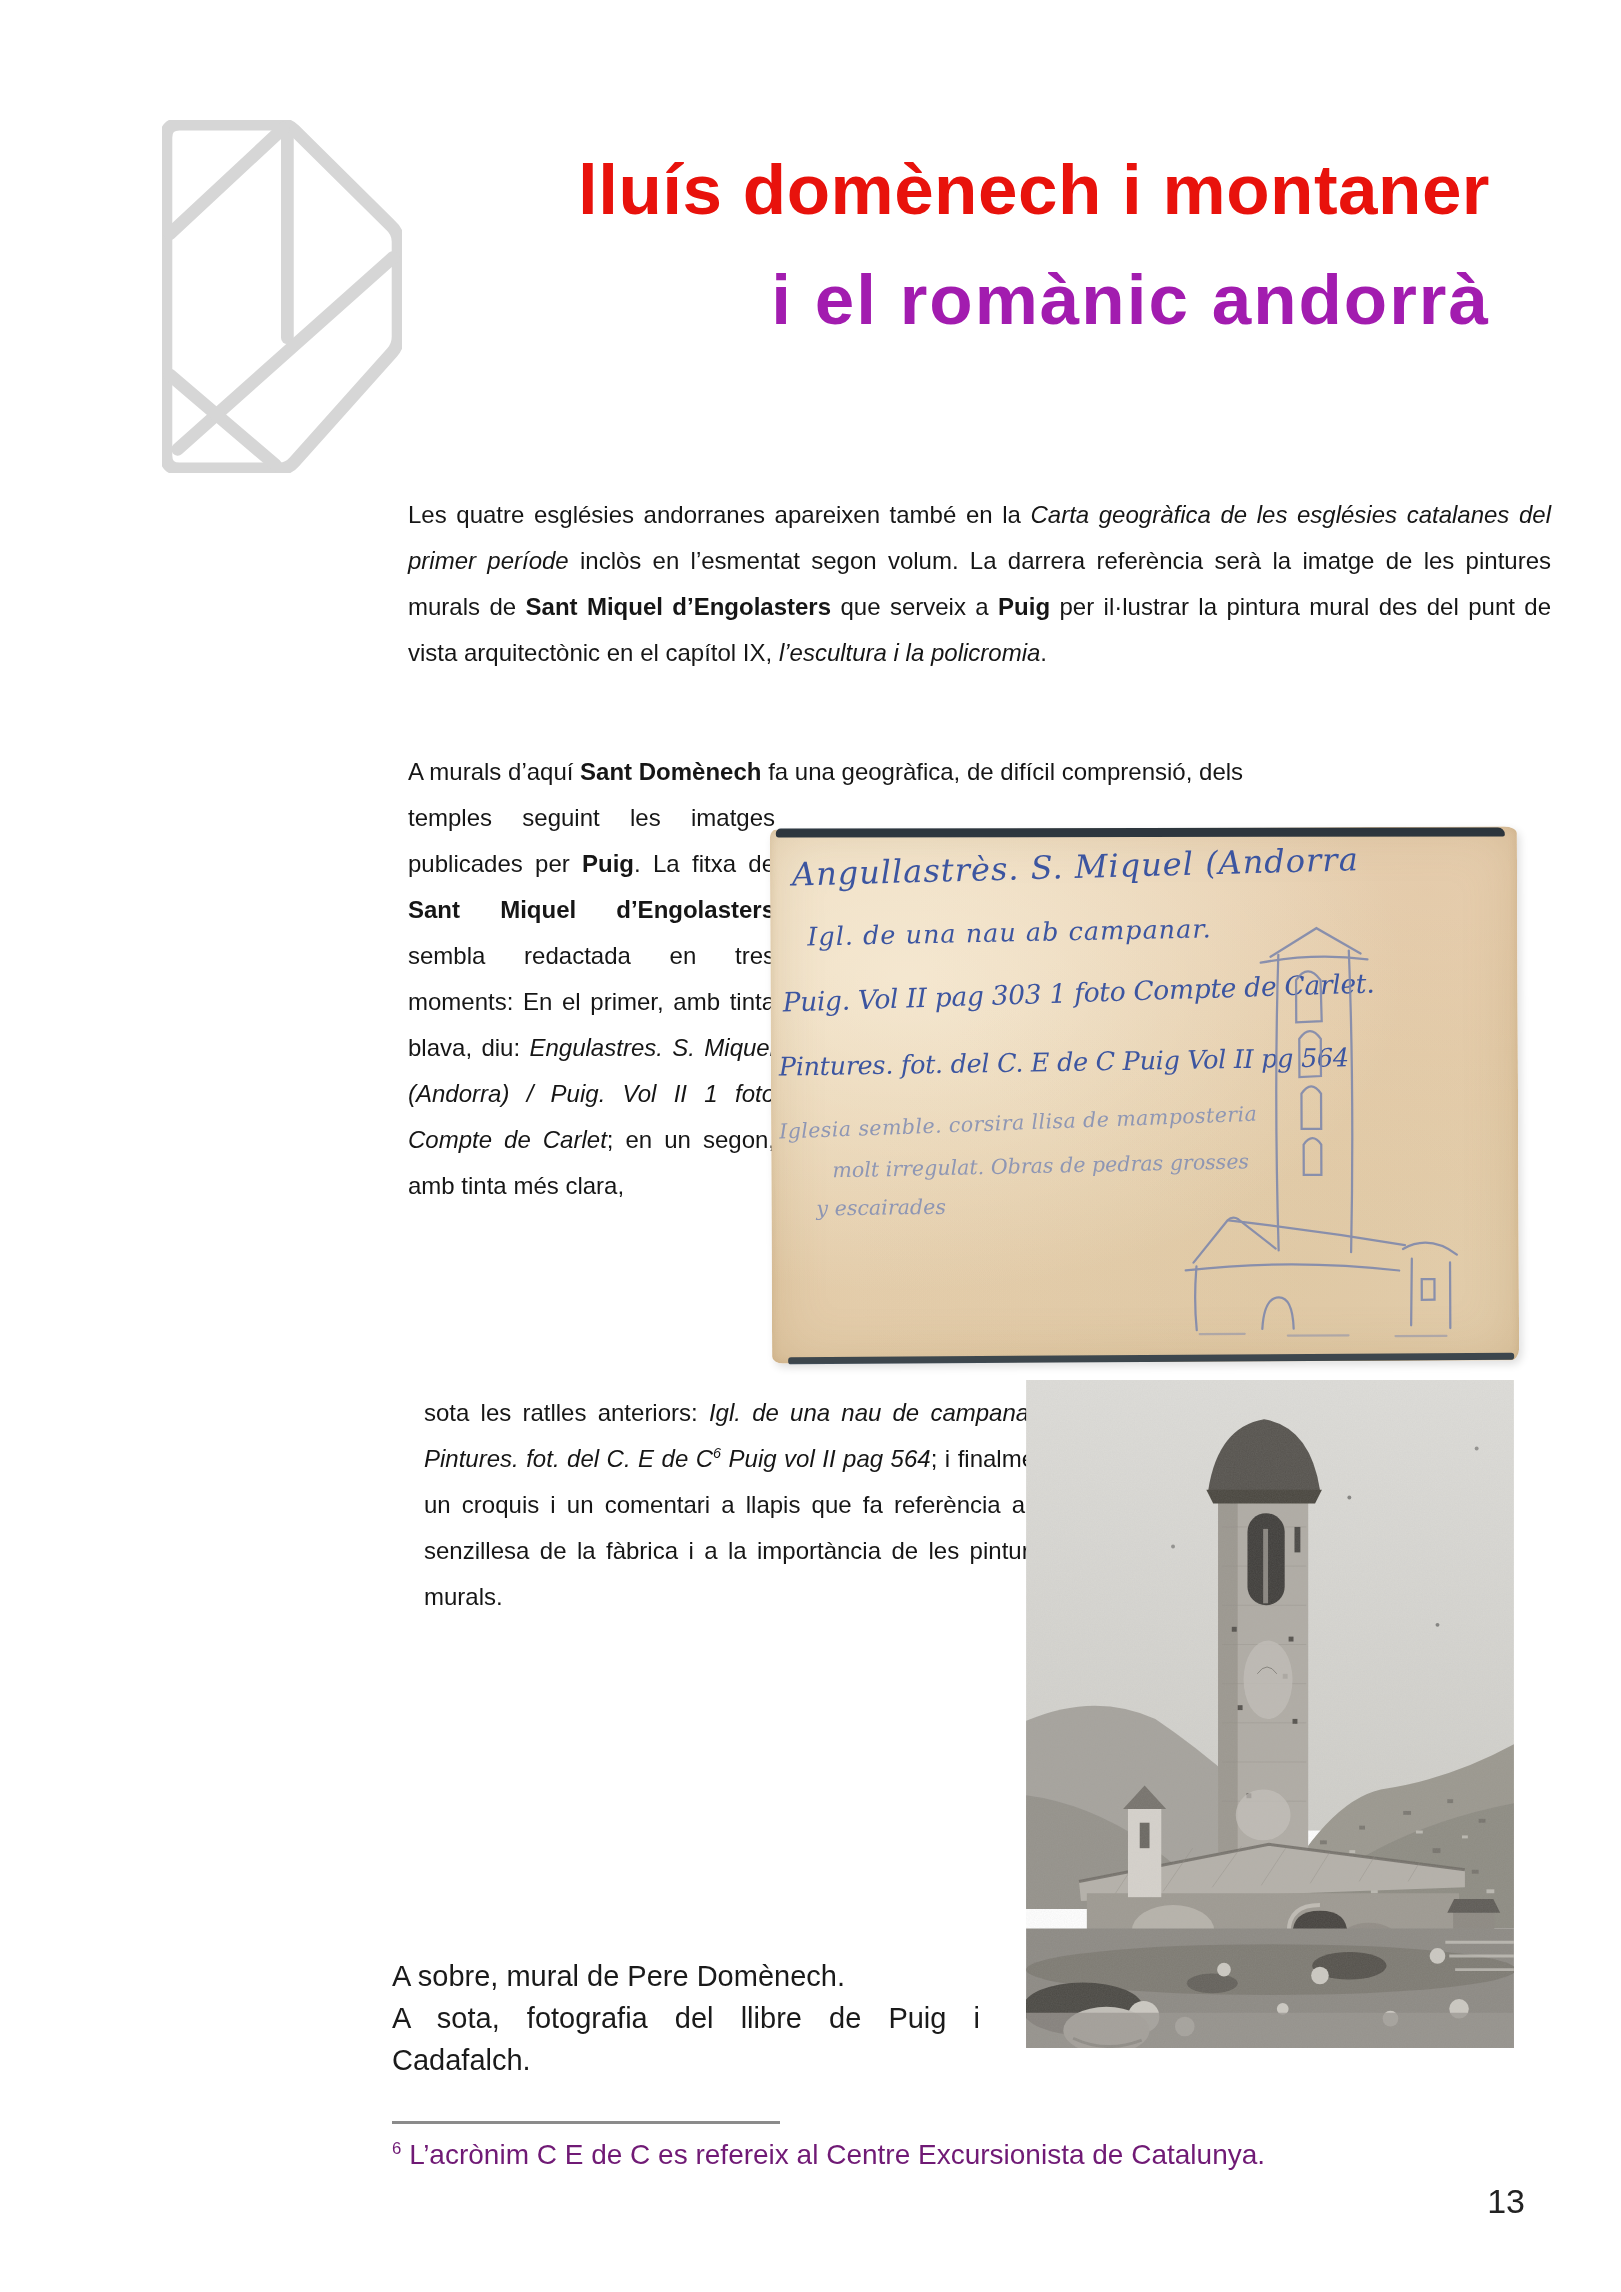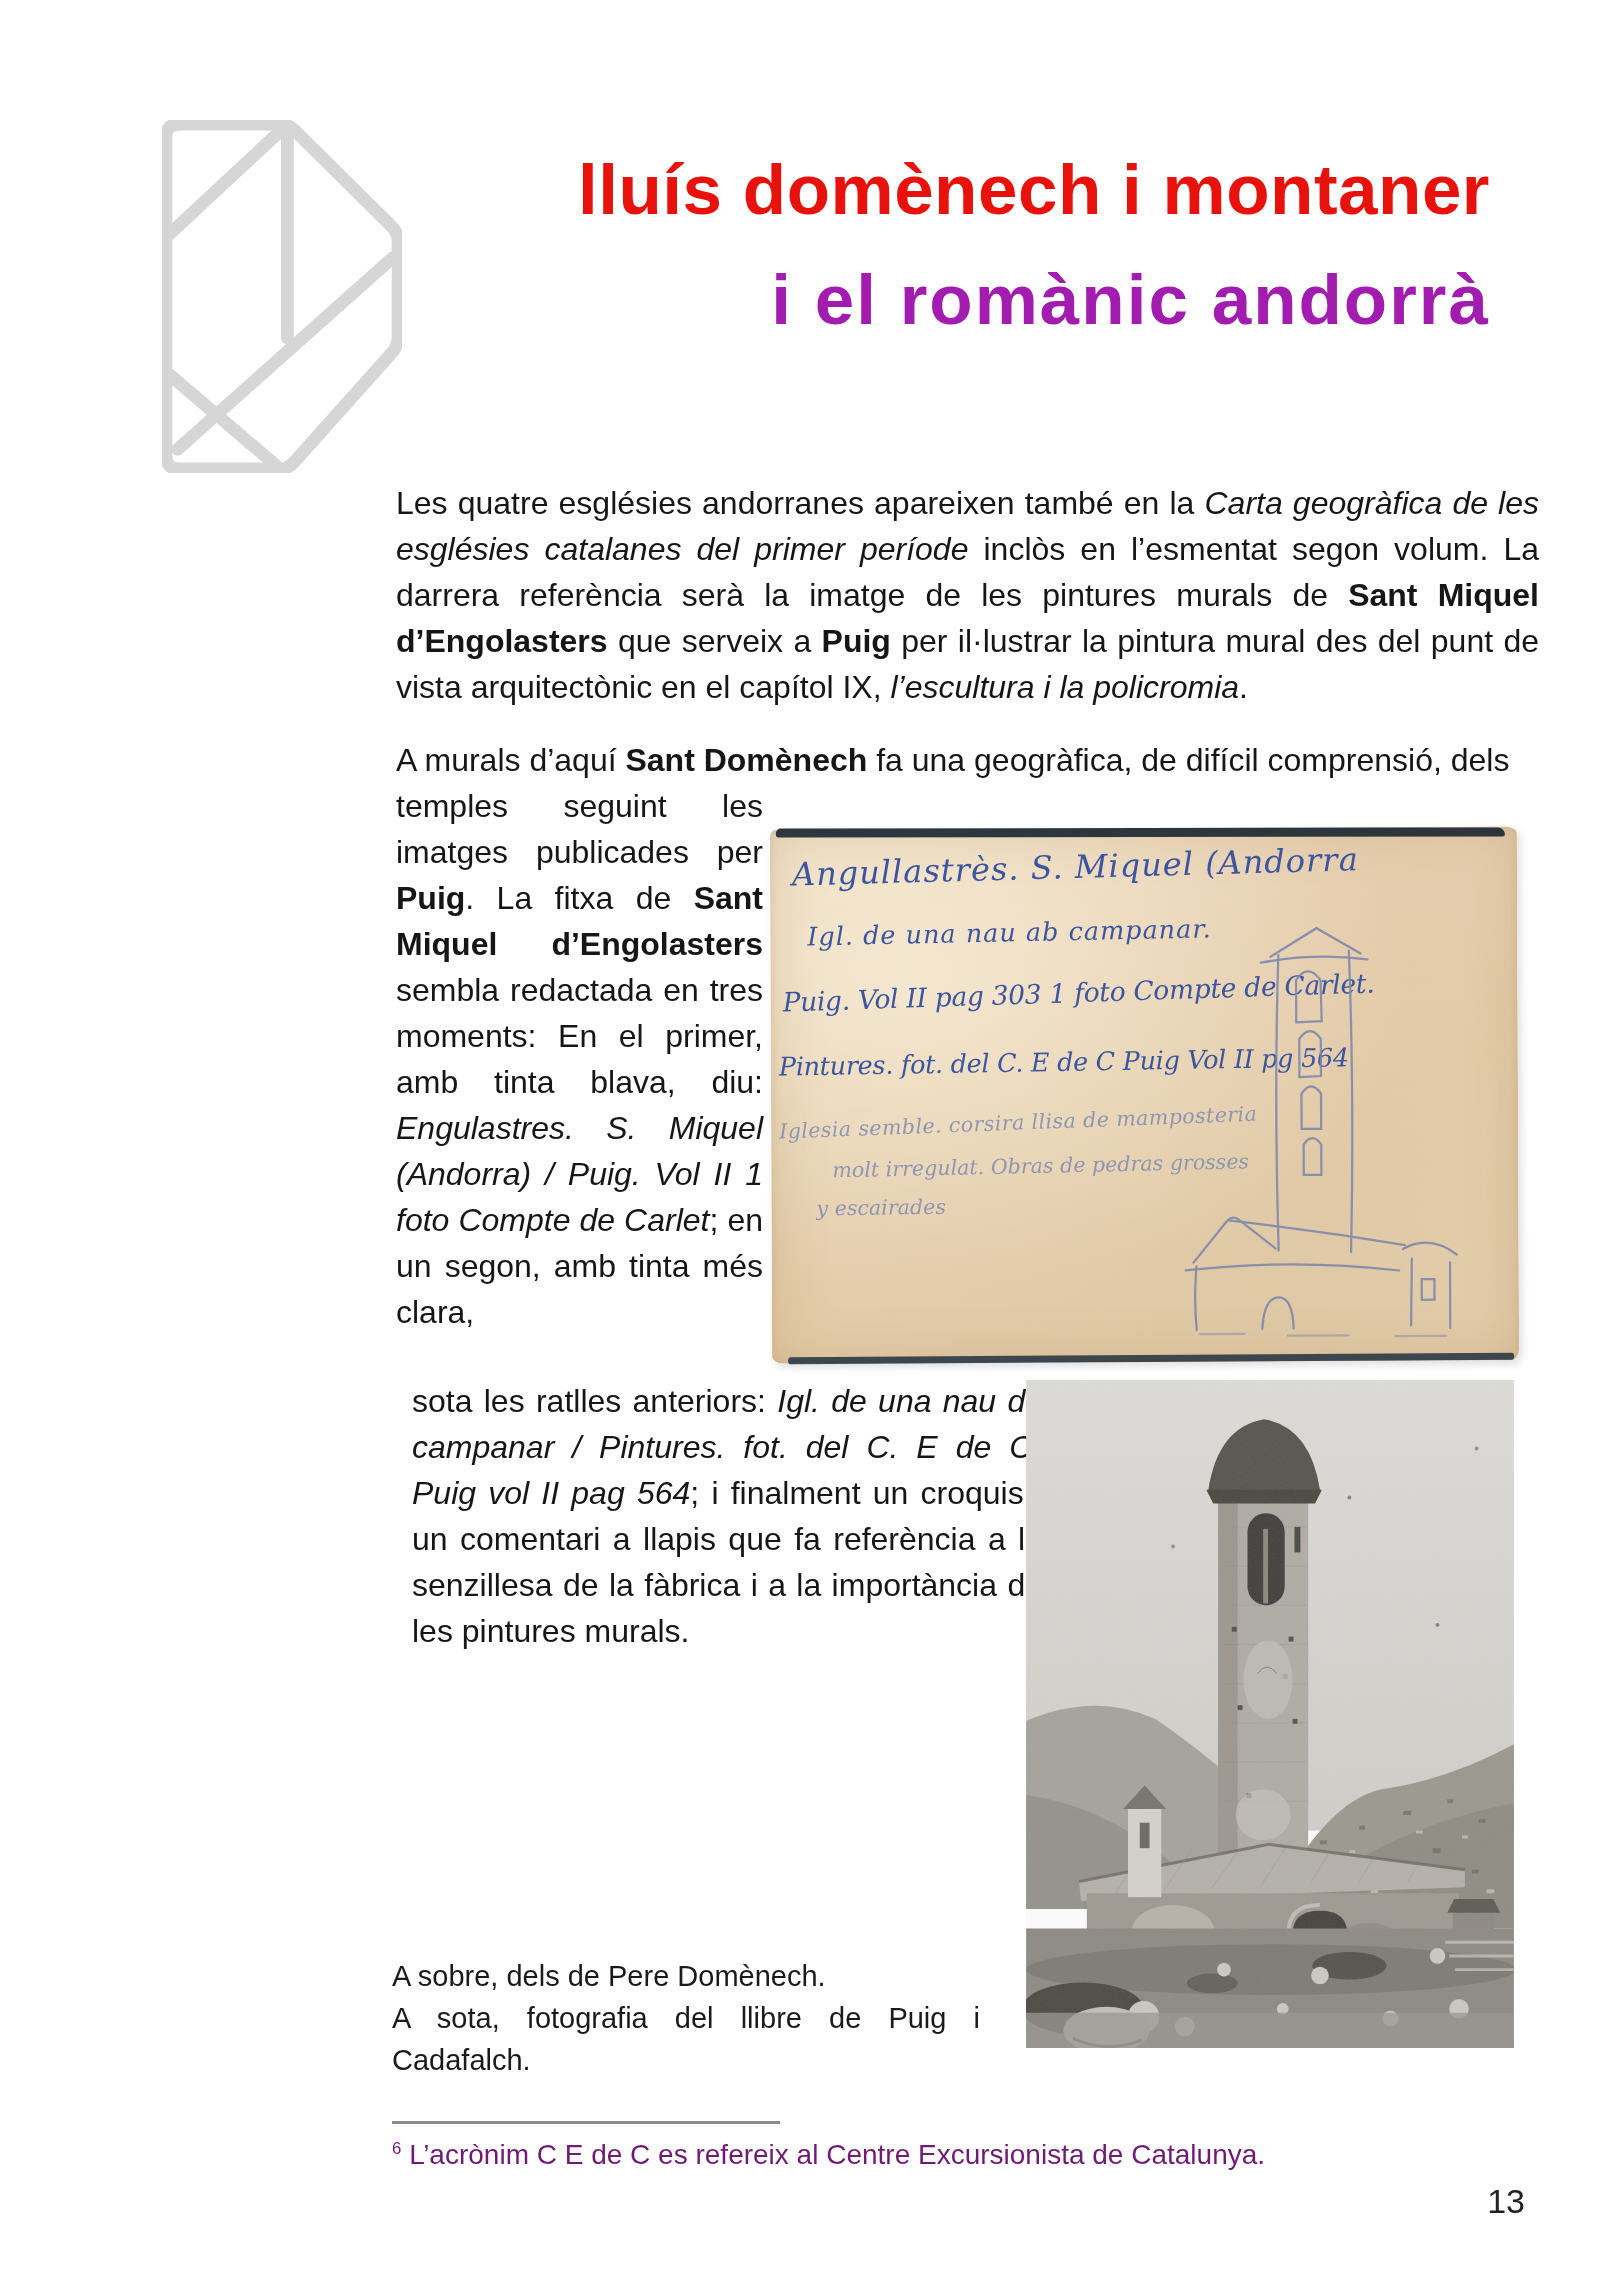--- a/index.html
+++ b/index.html
@@ -9,21 +9,21 @@
   
   .logo{position:absolute;left:162px;top:120px;width:240px;height:353px;}
 
   
   .title-block{position:absolute;top:135px;right:131px;text-align:right;
                font-weight:bold;font-size:71px;line-height:110px;letter-spacing:0.5px;}
   .title-red{color:#e8120c;}
   .title-black{color:#a21caf;letter-spacing:2px;}
 
   
-  .body-par{position:absolute;margin:4px;font-size:32px;line-height:46px;color:#161616;}
+  .body-par{position:absolute;margin:16px;font-size:24px;line-height:46px;color:#161616;}
   .just{text-align:justify;}
   .p1{left:392px;top:476px;width:1143px;}
   .p2lead{left:392px;top:733px;width:1143px;white-space:nowrap;}
   .p2col{left:392px;top:779px;width:367px;}
   .p3{left:408px;top:1374px;width:631px;}
   sup{font-size:60%;line-height:0;vertical-align:super;}
 
   
   .fitxa{position:absolute;left:771px;top:828px;width:747px;height:534px;
          transform:rotate(-0.25deg);
@@ -220,21 +220,21 @@
     <ellipse cx="82" cy="664" rx="44" ry="24" fill="#c2bfb8"></ellipse>
     <path d="M48,672 q34,16 70,2" stroke="#55524c" fill="none" opacity=".7" stroke-width="3"></path>
     <g stroke="#c8c5be" opacity=".75" stroke-width="3">
       <path d="M428,574 H498 M432,588 H498 M438,602 H498"></path>
     </g>
     <rect x="0" y="646" width="498" height="36" fill="#999690" opacity=".75"></rect>
     <rect x="0" y="0" width="498" height="682" filter="url(#grain)" opacity=".5"></rect>
   </svg>
 
   <div class="caption">
-    <div>A sobre, dels de Pere Domènech.</div>
+    <div>A sobre, mural de Pere Domènech.</div>
     <div class="cap-just">A sota, fotografia del llibre de Puig i</div>
     <div>Cadafalch.</div>
   </div>
 
   <div class="fn-rule"></div>
   <p class="footnote"><sup>6</sup> <span>L’acrònim C E de C es refereix al Centre Excursionista de Catalunya.</span></p>
 
   <div class="page-num">13</div>
 
 </div>

